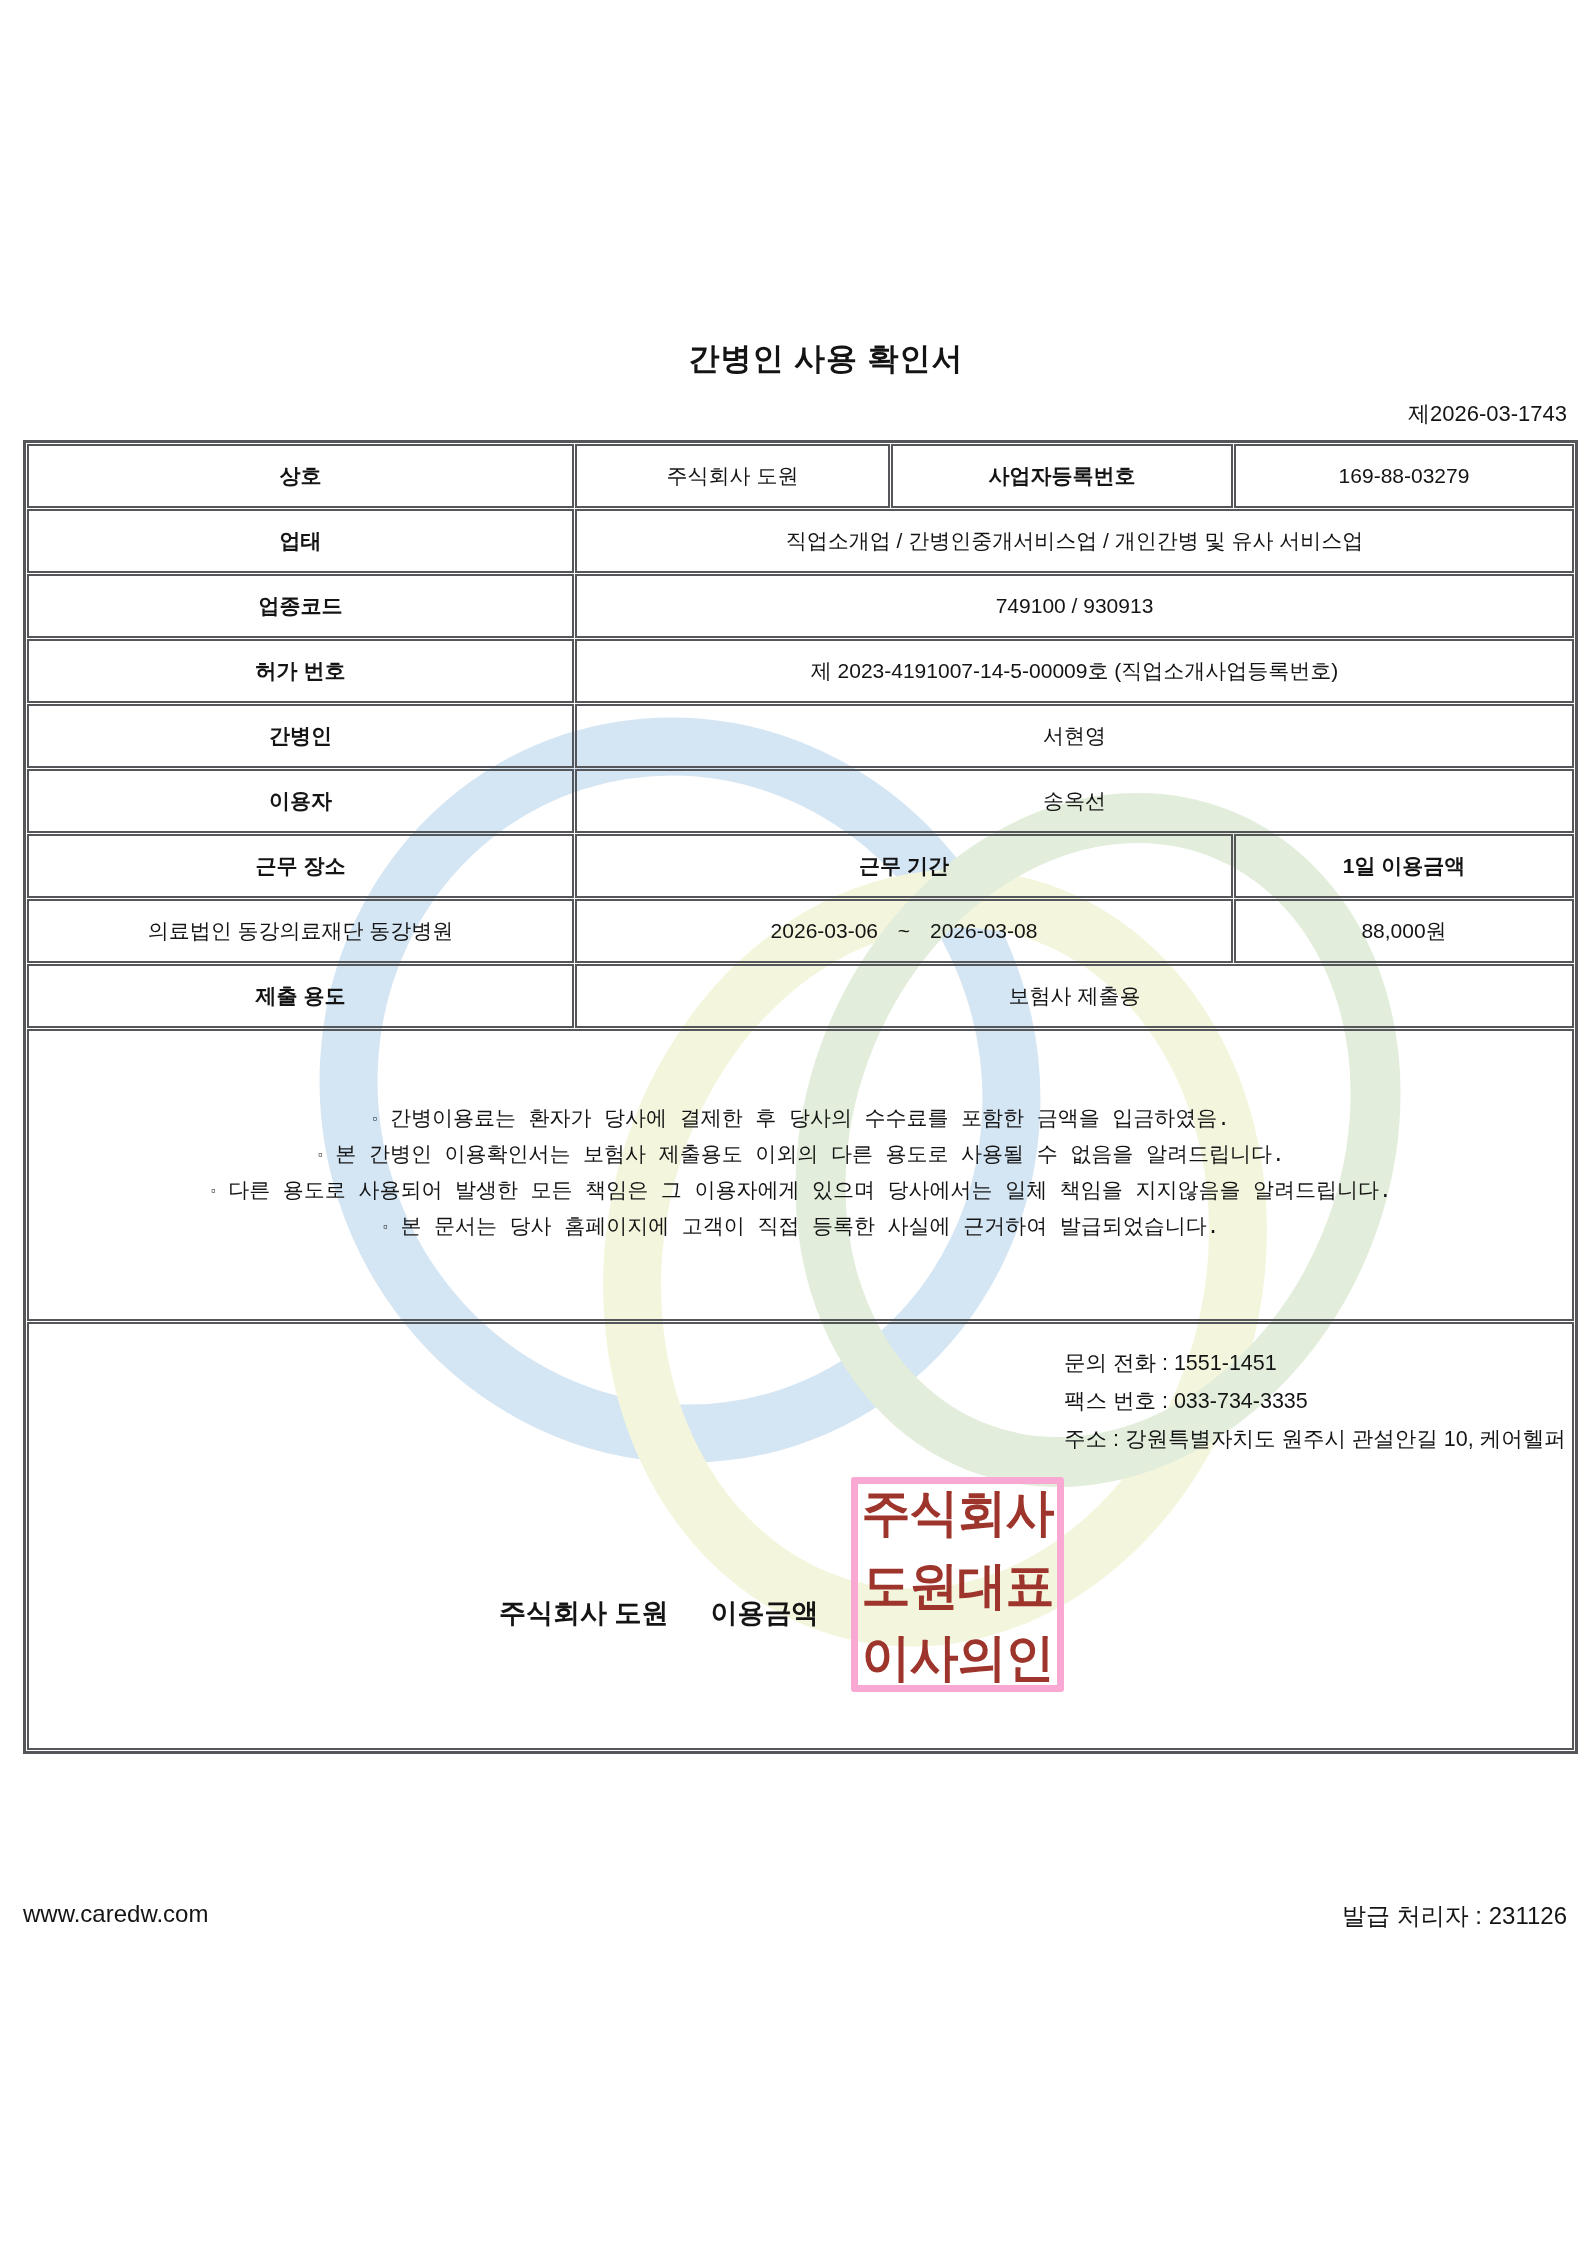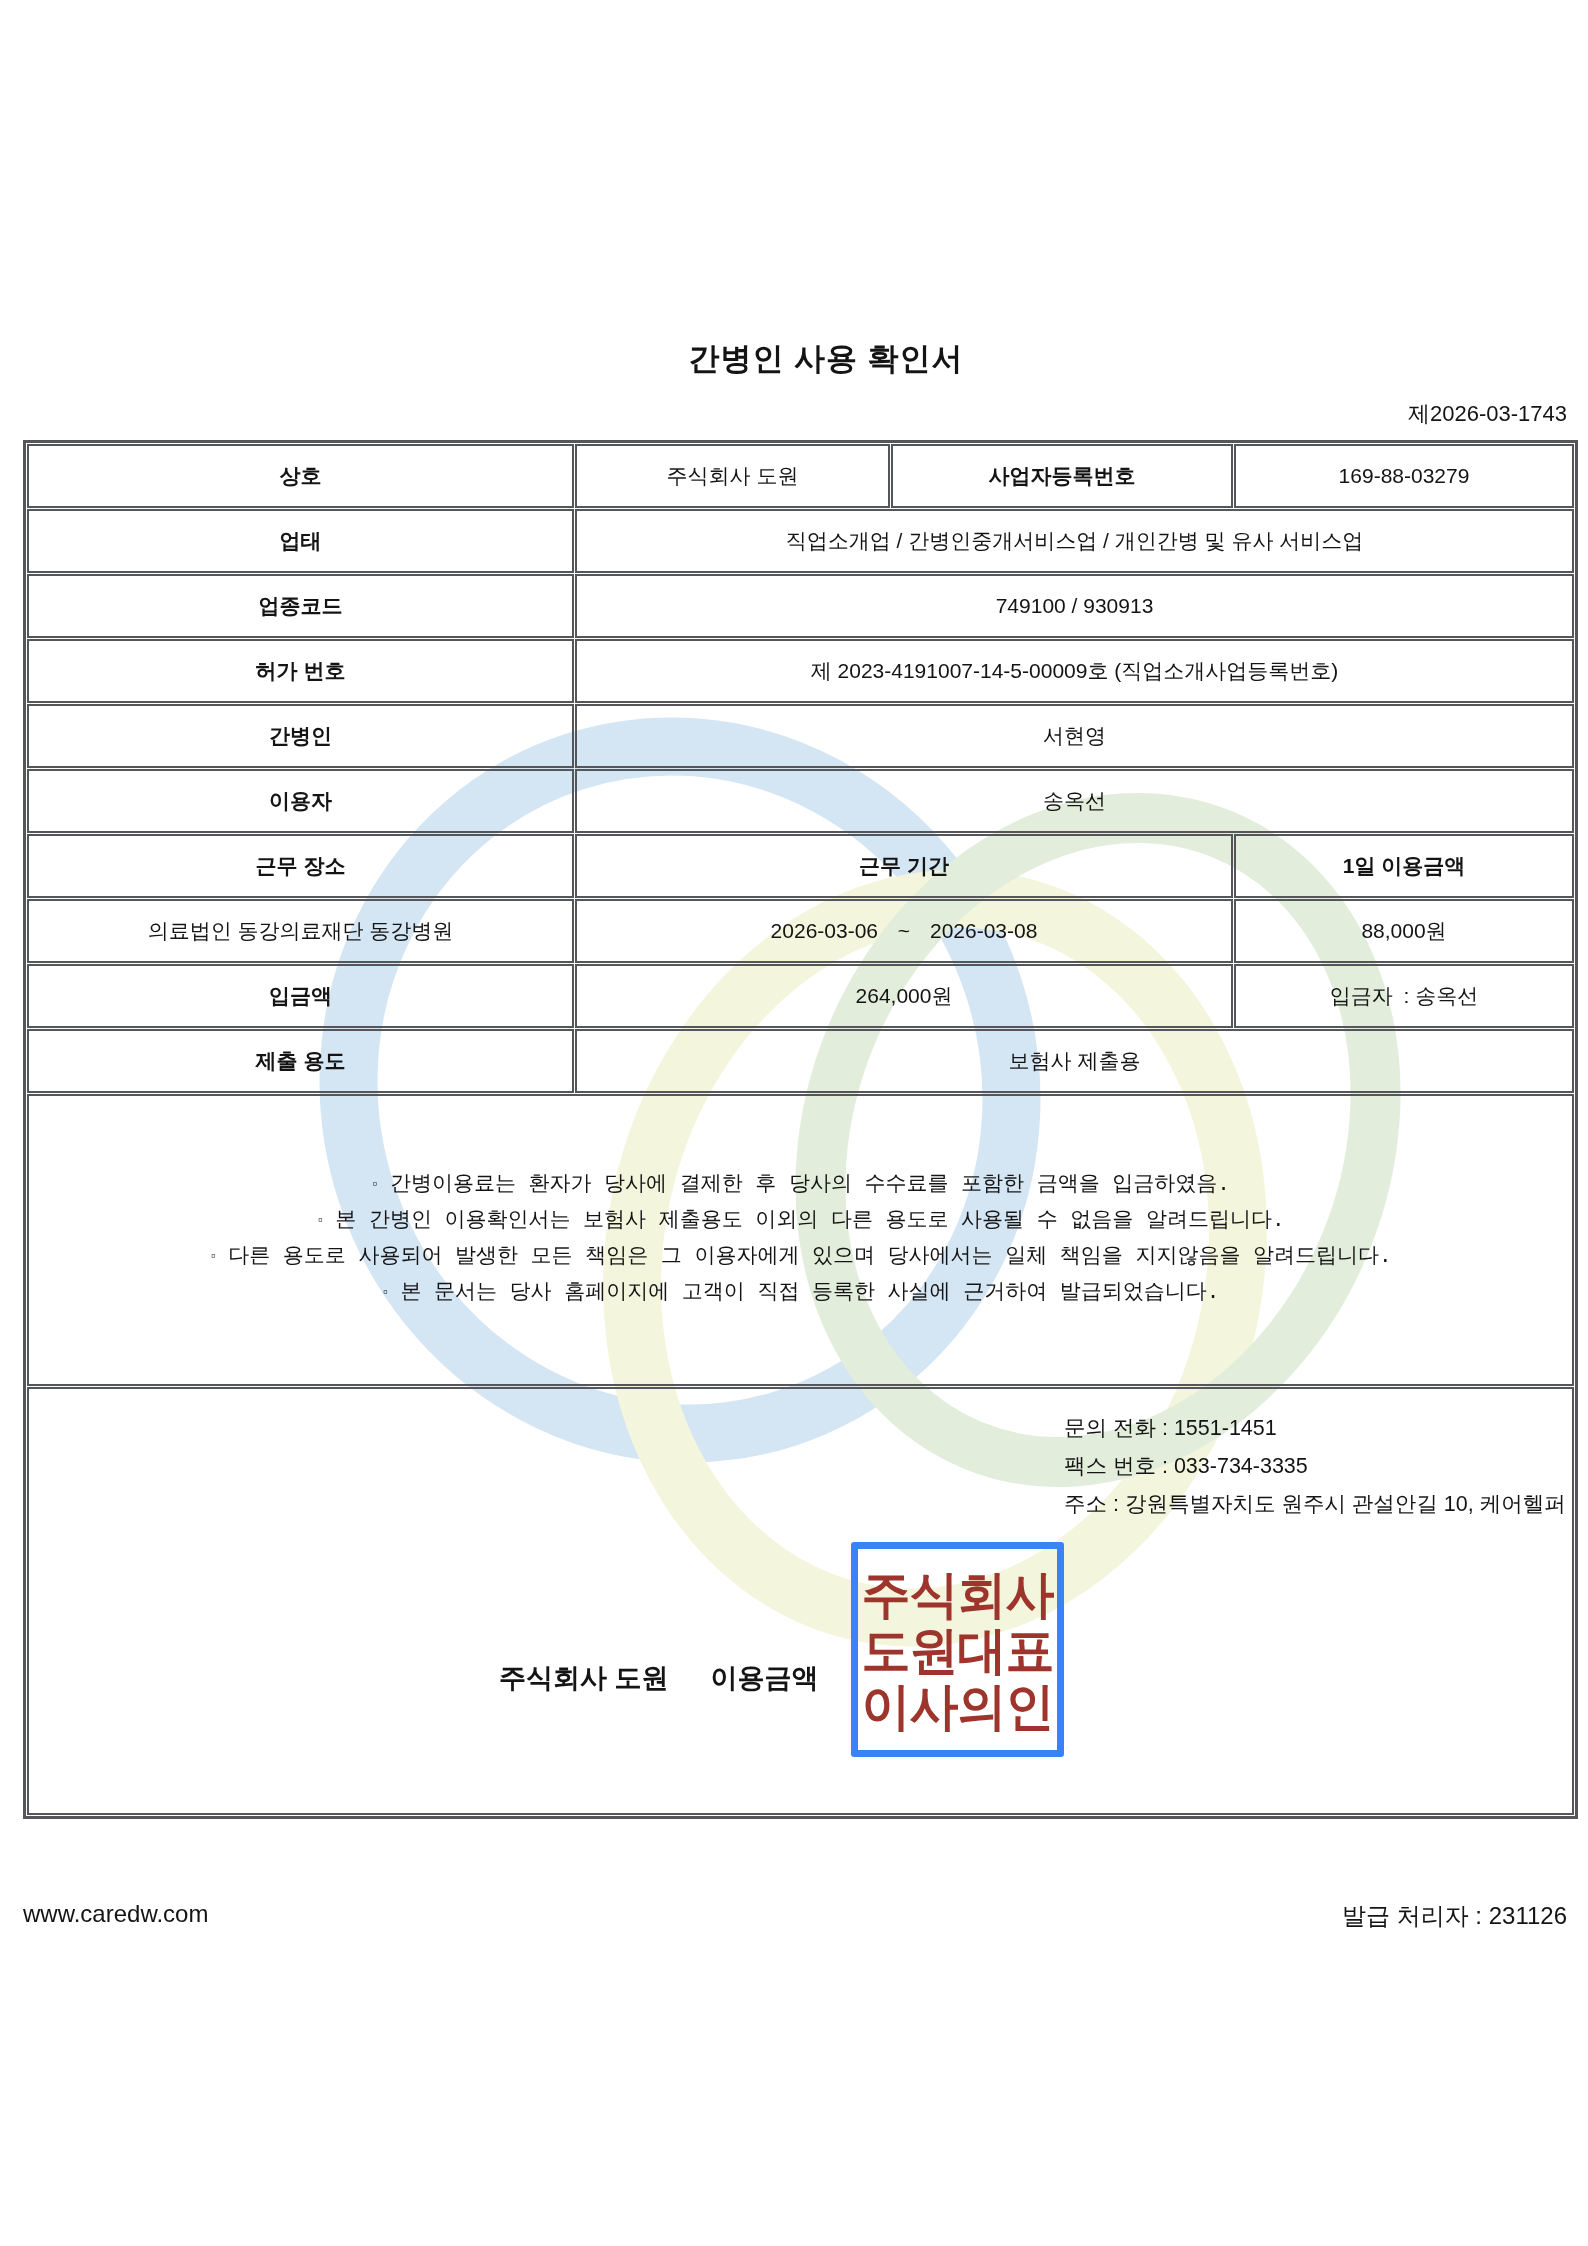--- a/index.html
+++ b/index.html
@@ -48,22 +48,22 @@
     font-size:21.5px; line-height:38px; white-space:nowrap;
   }
   .signature {
     position:absolute; left:470px; top:271px;
     font-size:27px; font-weight:700; white-space:nowrap;
   }
   .signature .sig-title { margin-left:42px; }
 
   .seal {
     position:absolute; left:822px; top:153px;
-    width:199px; height:201px; border:7px solid #3b82f6; border-radius:3px;
-    display:flex; flex-direction:column; justify-content:center;
+    width:199px; height:201px; border:7px solid #f9a8d4; border-radius:3px;
+    display:flex; flex-direction:column; justify-content:space-between;
     background:rgba(255,255,255,0.0);
   }
   .seal-row {
     color:#9e352c; font-weight:800; font-size:49px; line-height:56px;
     text-align:center; letter-spacing:-1px; transform:scaleY(1.04);
     white-space:nowrap;
   }
 
   .footer {
     position:absolute; top:1900px; left:23px; width:1544px;
@@ -135,28 +135,20 @@
         <td class="lbl" colspan="2">근무 기간</td>
         <td class="lbl">1일 이용금액</td>
       </tr>
 
       <tr class="r-std">
         <td>의료법인 동강의료재단 동강병원</td>
         <td class="period" colspan="2">2026-03-06 ~ 2026-03-08</td>
         <td>88,000원</td>
       </tr>
 
-      <tr class="r-std">
-        <td class="lbl">입금액</td>
-        <td colspan="2">264,000원</td>
-        <td>
-          <span class="lbl">입금자</span>
-          <span style="margin-left:5px;">: 송옥선</span>
-        </td>
-      </tr>
 
       <tr class="r-std">
         <td class="lbl">제출 용도</td>
         <td colspan="3">보험사 제출용</td>
       </tr>
 
       <tr>
         <td class="notes-cell" colspan="4">
           <div class="note-line"><span class="note-bullet">▫</span><span>간병이용료는 환자가 당사에 결제한 후 당사의 수수료를 포함한 금액을 입금하였음.</span></div>
           <div class="note-line"><span class="note-bullet">▫</span><span>본 간병인 이용확인서는 보험사 제출용도 이외의 다른 용도로 사용될 수 없음을 알려드립니다.</span></div>

